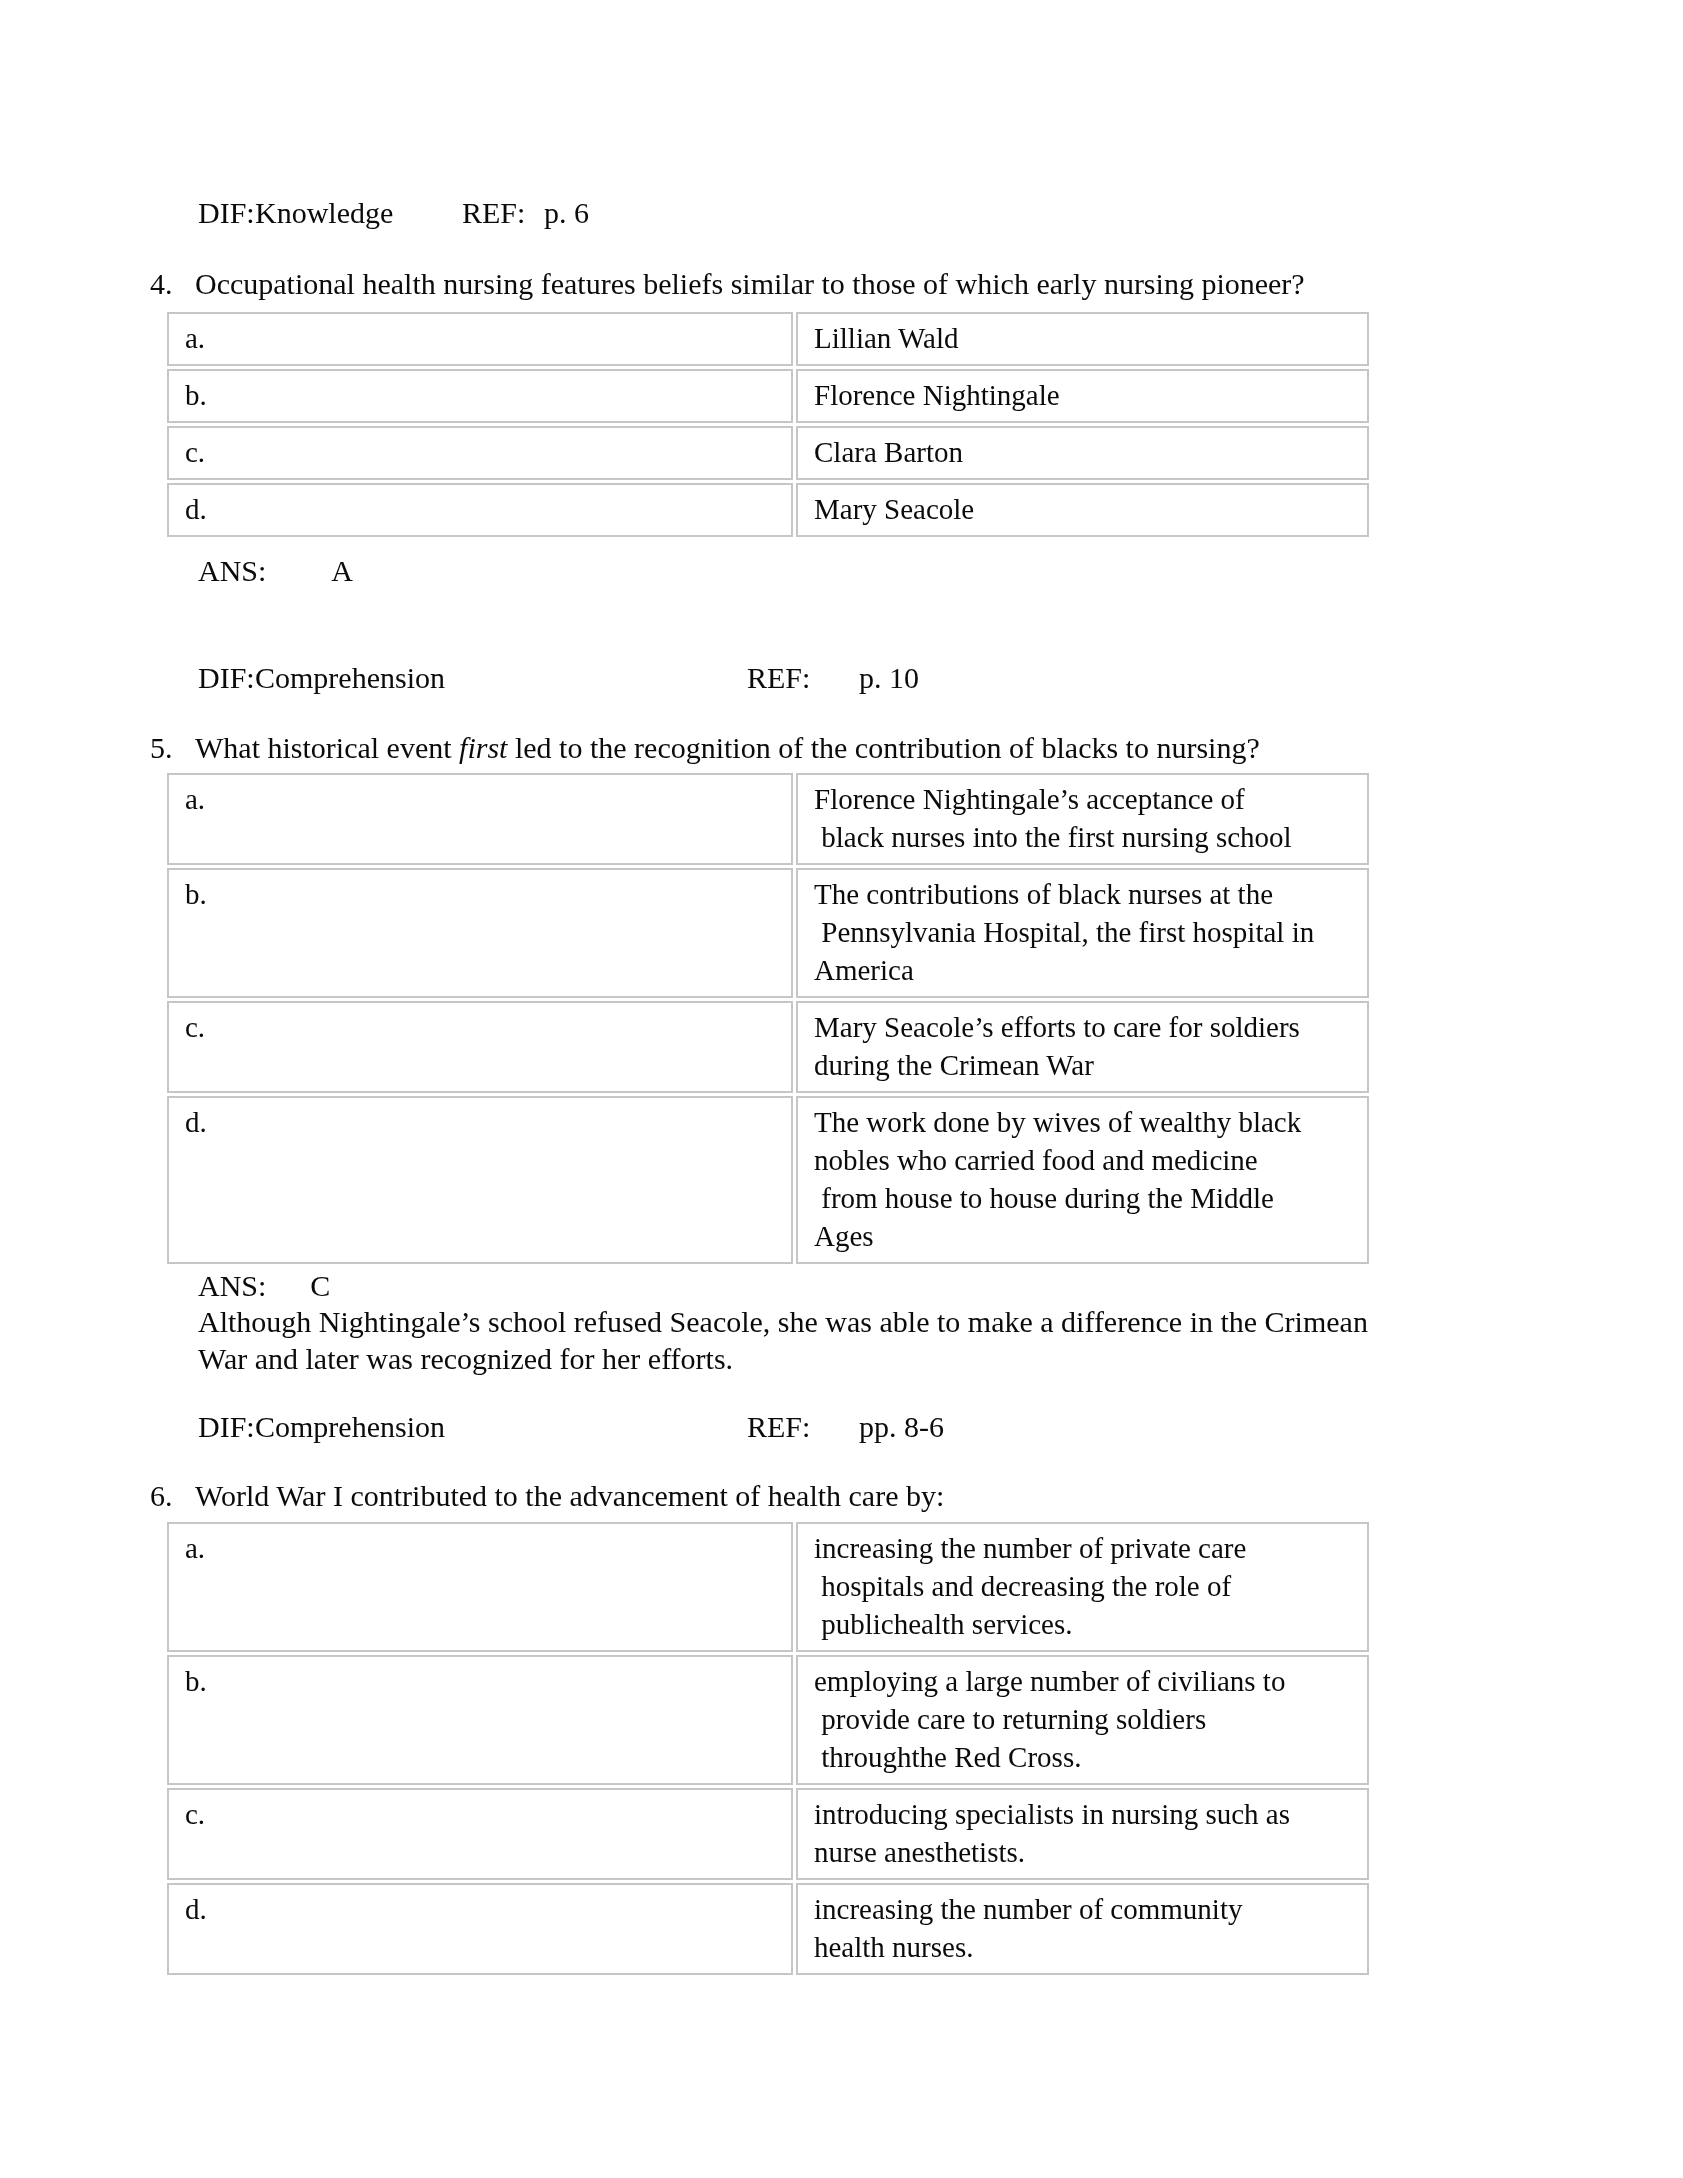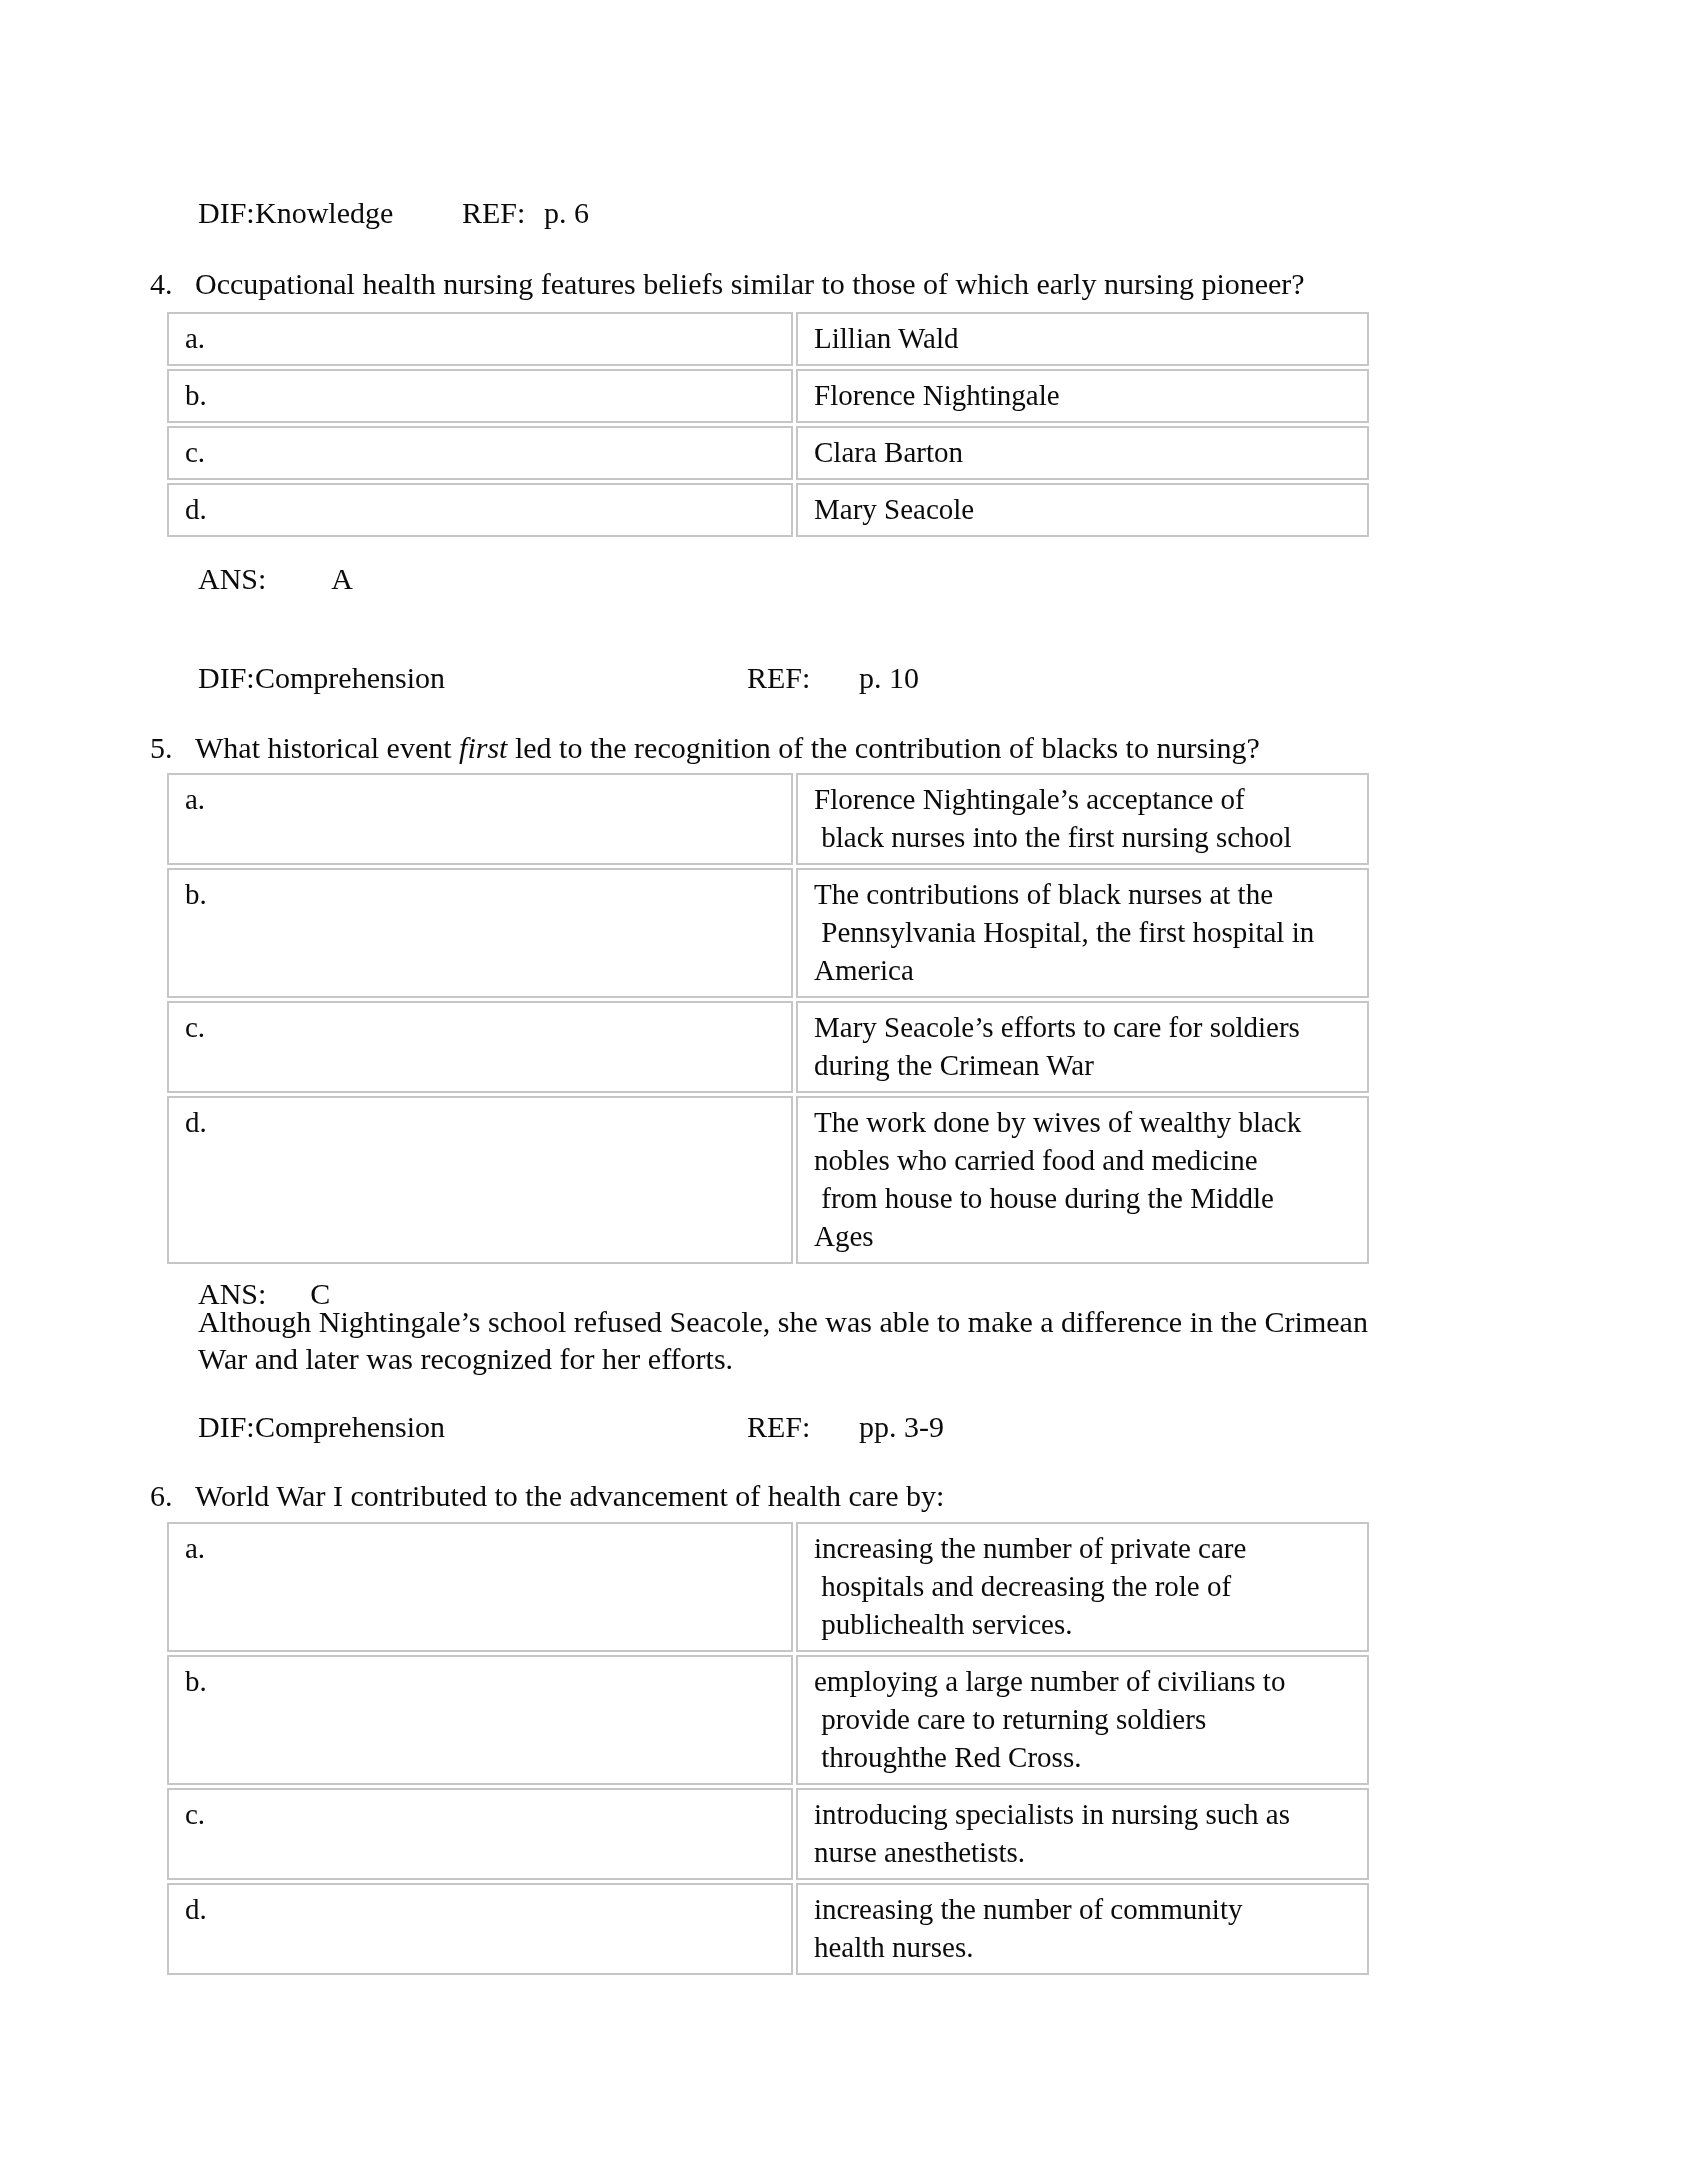--- a/index.html
+++ b/index.html
@@ -19,21 +19,21 @@
   
   .difline{position:absolute;left:0;width:1683px;height:40px;}
   .difline .lab{position:absolute;left:198px;}
   .difline .v1{position:absolute;left:255px;}
   .difline.dif-top .v2{position:absolute;left:462px;}
   .difline.dif-top .v3{position:absolute;left:544px;}
   .difline.dif-q .v2{position:absolute;left:747px;}
   .difline.dif-q .v3{position:absolute;left:859px;}
 
   
-  .ansline{position:absolute;left:198px;height:38px;white-space:nowrap;margin-top:8px;}
+  .ansline{position:absolute;left:198px;height:38px;white-space:nowrap;}
   .ansline .ansval{margin-left:44px;}
   .ansline.wide .ansval{margin-left:65px;}
 
   .rationale{position:absolute;left:198px;width:1406px;white-space:pre-line;line-height:37px;}
 
   
   table.opts{
     position:absolute;left:164px;width:1208px;
     border-collapse:separate;border-spacing:3px;
     table-layout:fixed;
@@ -131,21 +131,21 @@
   <div class="ansline" style="top:1267px">
     <span>ANS:</span><span class="ansval">C</span>
   </div>
   <div class="rationale" style="top:1303px">Although Nightingale’s school refused Seacole, she was able to make a difference in the Crimean
 War and later was recognized for her efforts.</div>
 
   <div class="difline dif-q" style="top:1408px">
     <span class="lab">DIF:</span>
     <span class="v1">Comprehension</span>
     <span class="v2">REF:</span>
-    <span class="v3">pp. 3-9</span>
+    <span class="v3">pp. 8-6</span>
   </div>
 
   <div class="qline" style="top:1477px">
     <span class="qnum">6.</span>
     <span class="qtext">World War I contributed to the advancement of health care by:</span>
   </div>
 
   <table class="opts" style="top:1519px">
     <tbody>
       <tr>

